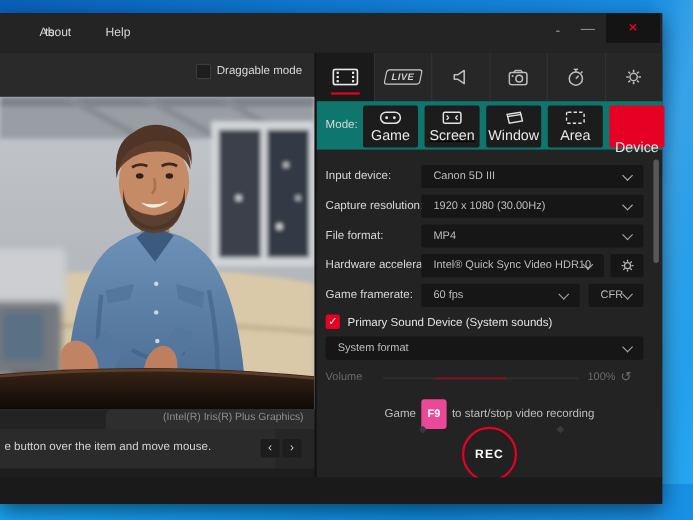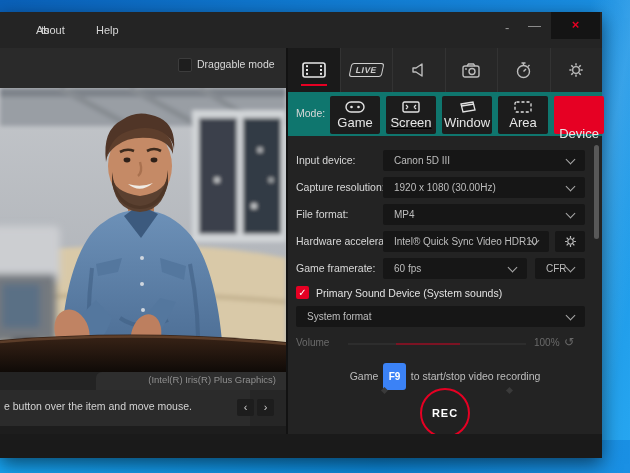--- a/index.html
+++ b/index.html
@@ -48,21 +48,21 @@
   .srow-label{left:8px;color:#d8d8d8;font-size:10.5px;}
   .field{background:#161616;border-radius:2px;color:#bdbdbd;font-size:10px;line-height:21px;}
   .field .val{position:absolute;left:11px;top:0;white-space:nowrap;}
   .chev{position:absolute;right:11px;top:6px;width:6px;height:6px;border-right:1.6px solid #a8a8a8;border-bottom:1.6px solid #a8a8a8;transform:rotate(45deg);}
   .gear-btn{background:#161616;border-radius:2px;display:flex;align-items:center;justify-content:center;}
   .red-cb{width:13px;height:13px;background:#e60023;border-radius:2px;color:#fff;font-size:10px;line-height:13px;text-align:center;font-weight:bold;}
   .vol-row{opacity:.45;}
   .vol-track{left:52px;top:9px;width:178px;height:2px;background:#3a3a3a;}
   .vol-fill{left:48px;top:0;width:64px;height:2px;background:#e60023;}
   .hint{color:#bdbdbd;font-size:10.5px;}
-  .f9{background:#3b82f6;border-radius:3px;color:#fff;font-weight:bold;font-size:10px;padding:8px 6px;}
+  .f9{background:#ec4899;border-radius:3px;color:#fff;font-weight:bold;font-size:10px;padding:8px 6px;}
   .rec-btn{left:132px;top:318px;width:46px;height:46px;border:2.5px solid #e60023;border-radius:50%;color:#fff;font-size:11px;font-weight:bold;letter-spacing:1px;text-align:center;line-height:46px;background:#212121;}
   .mini-dot{top:340px;width:5px;height:5px;background:#3a3a3a;transform:rotate(45deg);}
   .scroll-thumb{left:306px;top:97px;width:5px;height:94px;background:#585858;border-radius:3px;}
   .win-footer{left:0;top:422px;width:602px;height:24px;background:#1a1a1a;}
   svg{display:block;}
 </style>
 </head>
 <body>
 
 <div class="abs beam1"></div>

